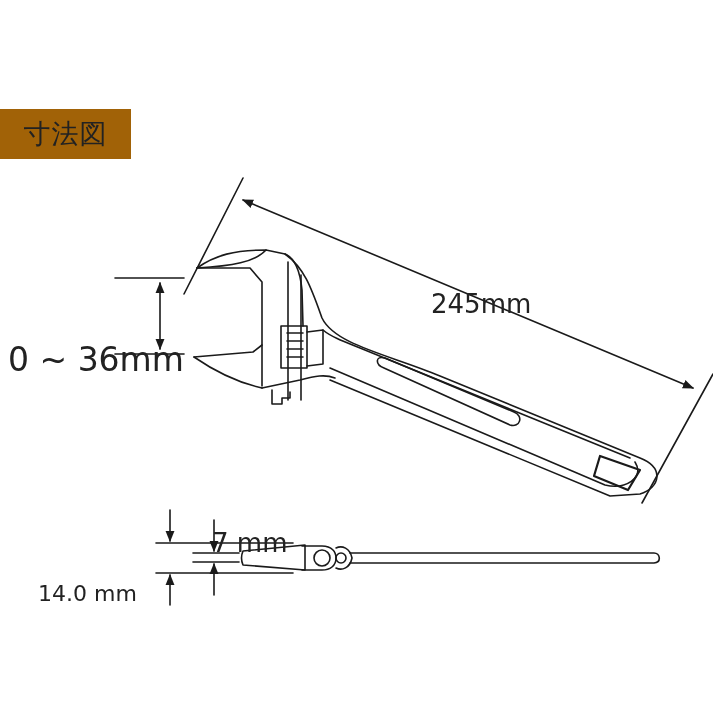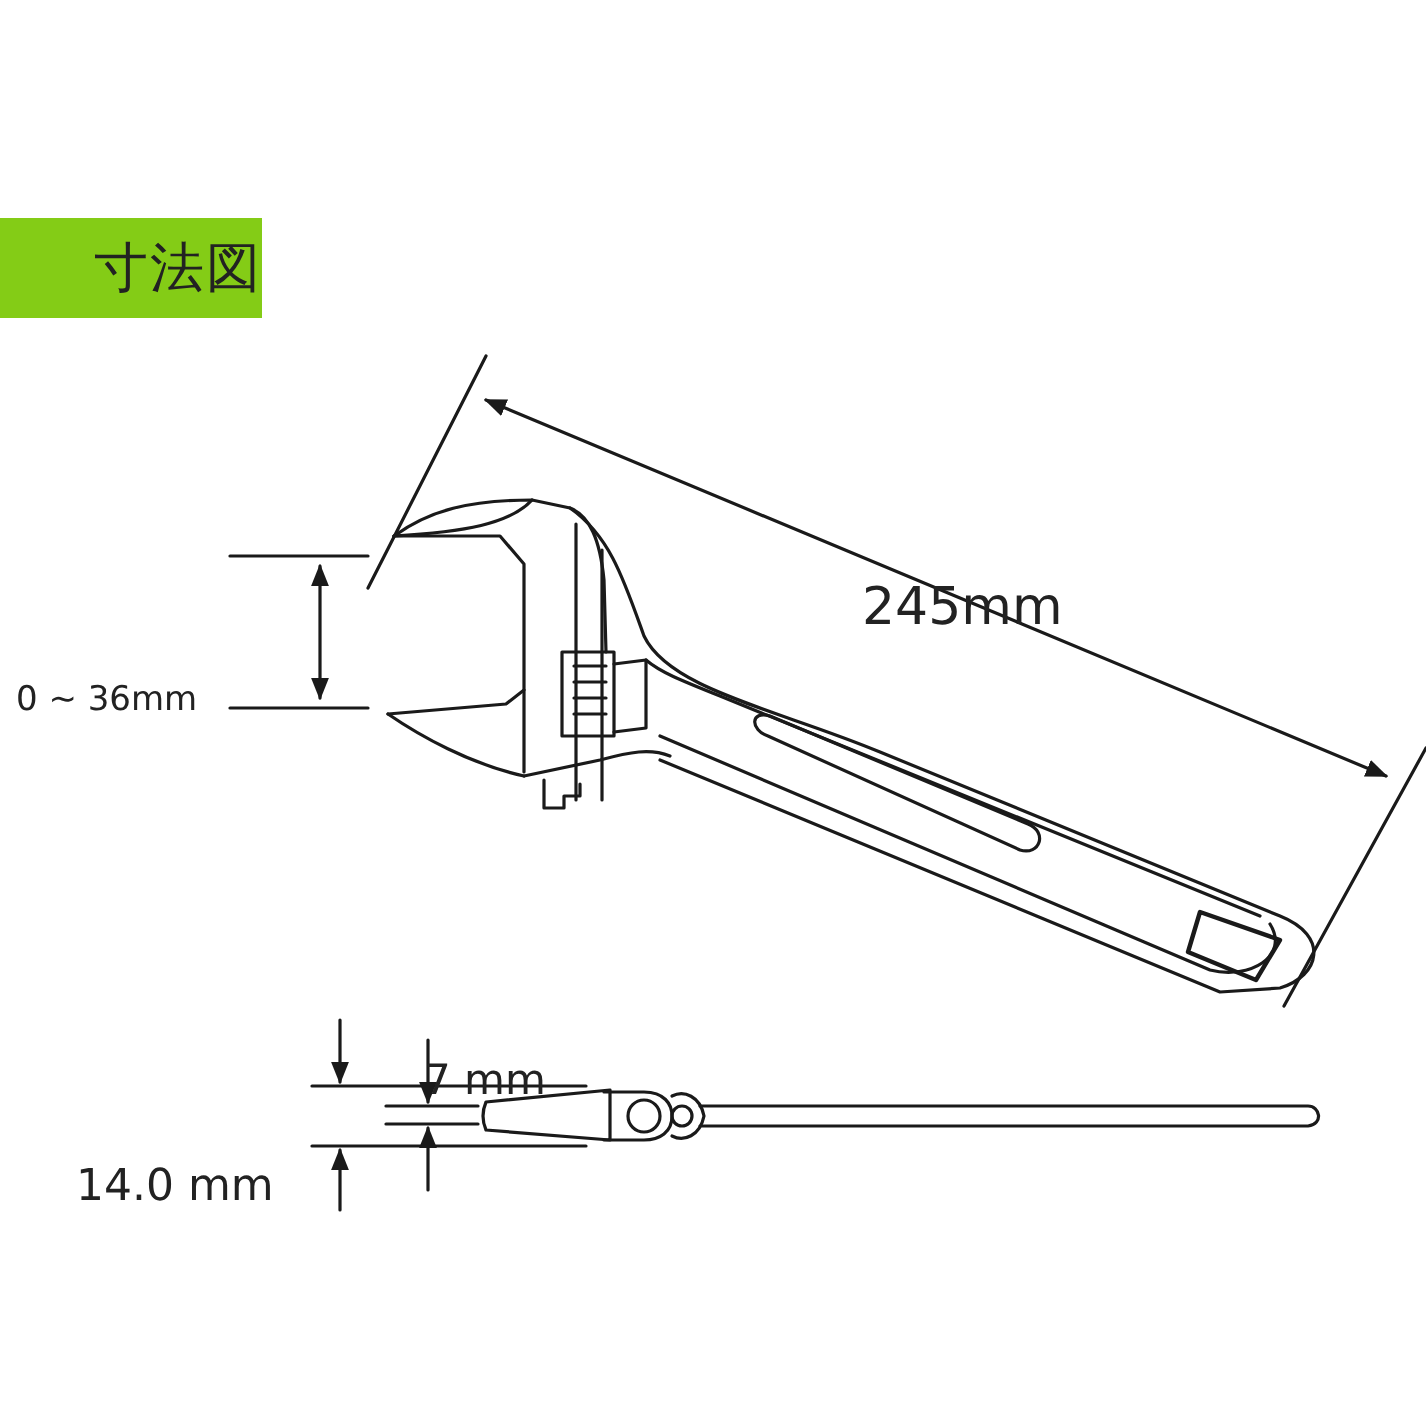--- a/index.html
+++ b/index.html
@@ -1,23 +1,23 @@
 <!DOCTYPE html>
 <html><head>
 <meta charset="utf-8">
 <style>
   html, body { margin:0; padding:0; background:#ffffff; }
   body { width:713px; height:713px; position:relative; overflow:hidden; font-family:"DejaVu Sans","Liberation Sans",sans-serif; }
-  .title-box { position:absolute; left:0; top:109px; width:131px; height:50px; background:#84cc16; display:flex; align-items:center; justify-content:flex-end; }
+  .title-box { position:absolute; left:0; top:109px; width:131px; height:50px; background:#a16207; display:flex; align-items:center; justify-content:center; }
   .title-text { font-size:27px; color:#222; letter-spacing:1px; }
   .lbl { position:absolute; color:#222; white-space:nowrap;margin-top:44px; }
   .lbl-len { left:431px; top:245px; font-size:26px; }
-  .lbl-jaw { left:8px; top:296px; font-size:17px; }
+  .lbl-jaw { left:8px; top:296px; font-size:33px; }
   .lbl-thk { left:38px; top:537px; font-size:22px; }
-  .lbl-jawt { left:212px; top:484px; font-size:21px; }
+  .lbl-jawt { left:212px; top:484px; font-size:26px; }
   svg { position:absolute; left:0; top:0; }
 </style>
 </head>
 <body>
 
 <div class="title-box">
   <span class="title-text">寸法図</span>
 </div>
 
 <svg width="713" height="713" viewBox="0 0 713 713" fill="none" stroke="#1a1a1a" stroke-width="1.6" stroke-linejoin="round" stroke-linecap="round">

